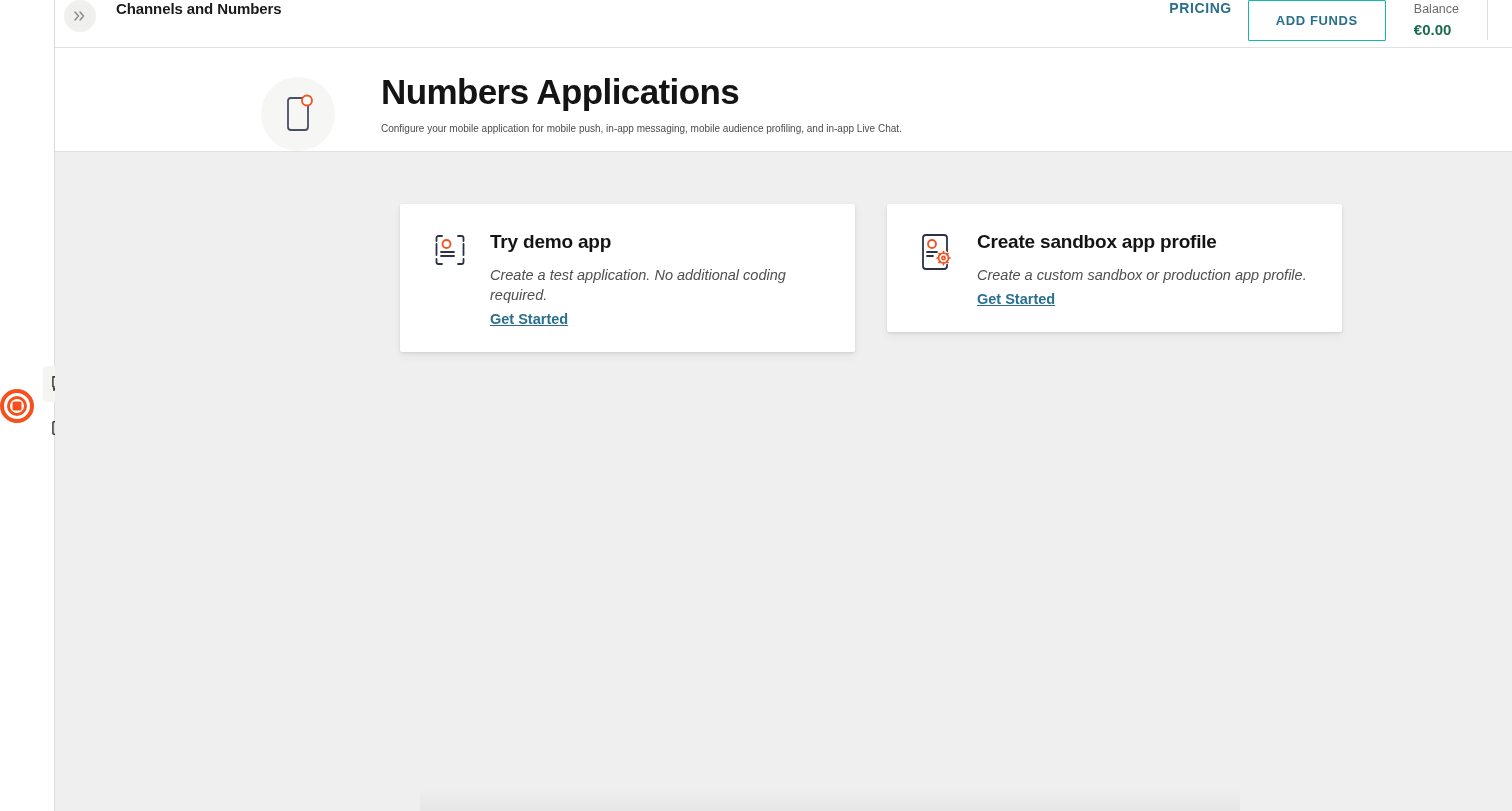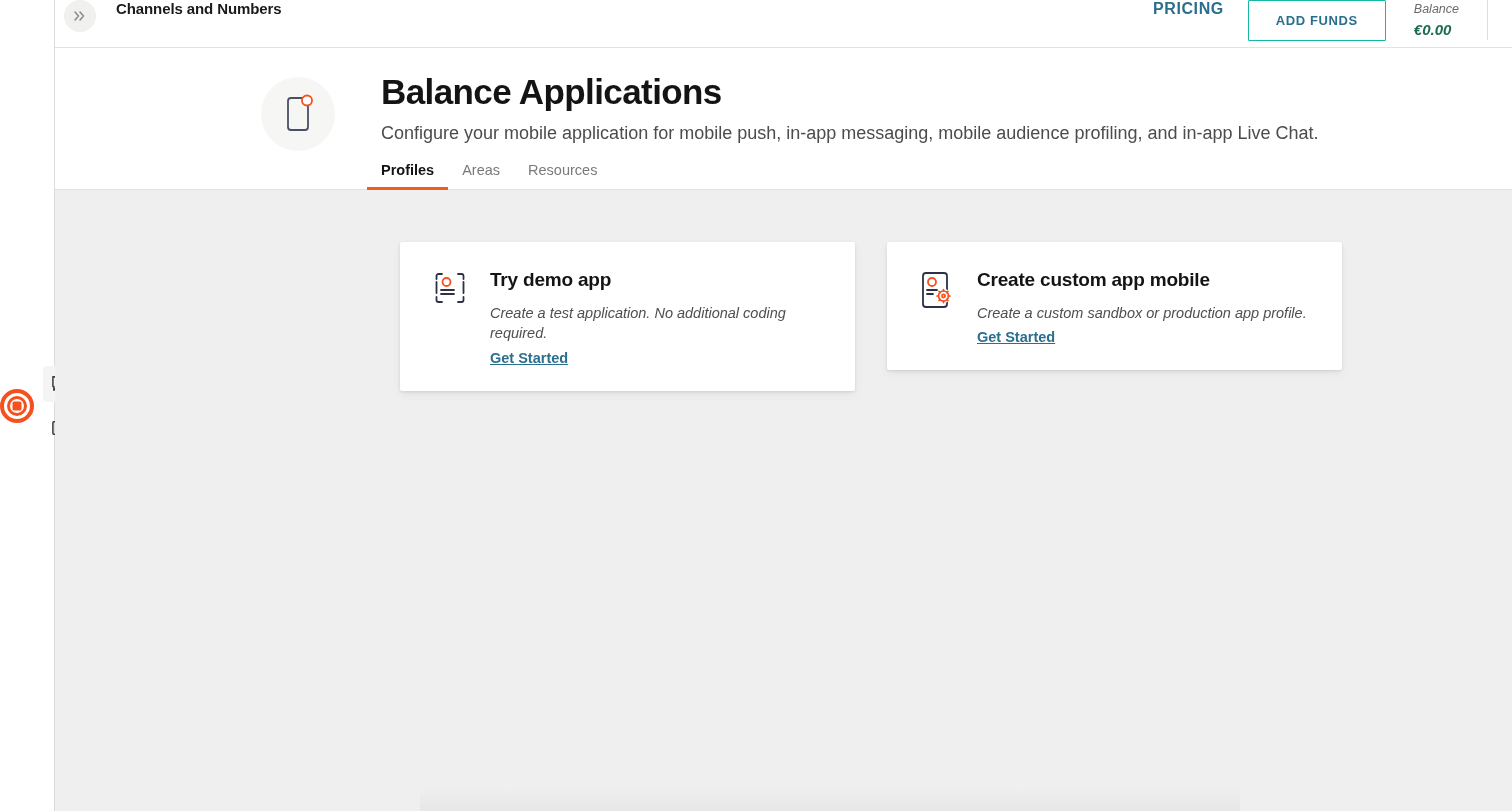--- a/index.html
+++ b/index.html
@@ -66,30 +66,30 @@
     background: #f0f0ee; color: #8a8a8a;
     display: flex; align-items: center; justify-content: center;
     margin-left: 9px; cursor: pointer; flex: none;
   }
   .crumb {
     margin-left: 20px; font-size: 15px; font-weight: bold; color: #1a1a1a;
     letter-spacing: -0.1px;
   }
   .topbar-spacer { flex: 1; }
   .pricing-link {
-    font-size: 16px; font-weight: bold; color: #2a6f8e;
-    letter-spacing: 0.6px; cursor: pointer; margin-right: 24px;
+    font-size: 14px; font-weight: bold; color: #2a6f8e;
+    letter-spacing: 0.6px; cursor: pointer; margin-right: 16px;
   }
   .add-funds {
     font-size: 13px; font-weight: bold; color: #2a6f8e;
     letter-spacing: 0.6px;
     border: 1px solid #14b8a6; background: #fff;
     padding: 12px 27px; cursor: pointer; border-radius: 1px;
   }
-  .balance { margin-left: 28px; text-align: left; font-style: italic; }
+  .balance { margin-left: 28px; text-align: left; }
   .balance-label { font-size: 12.5px; color: #6c6c6c; line-height: 1.5; }
   .balance-value { font-size: 15px; font-weight: bold; color: #1d6b4f; line-height: 1.4; }
   .topbar-divider { width: 1px; height: 40px; background: #dddddd; margin-left: 28px; }
 
   
   .page-head {
     background: #fff; flex: none;
     padding: 22px 0 0 0; position: relative;
     border-bottom: 1px solid #e2e2e2;
   }
@@ -99,21 +99,21 @@
     background: #f6f6f4; flex: none;
     display: flex; align-items: center; justify-content: center;
     margin-top: 7px;
   }
   .head-text { margin-left: 46px; padding-top: 2px; }
   .page-title {
     font-size: 35px; font-weight: bold; color: #141414;
     letter-spacing: -0.6px; line-height: 1.15;
   }
   .page-sub {
-    font-size: 18px; color: #4c4c4c; margin-top: 11px;
+    font-size: 10px; color: #4c4c4c; margin-top: 11px;
   }
   .tabs { display: flex; margin-top: 18px; }
   .tab {
     font-size: 14.5px; color: #7a7a7a; padding: 0 14px 11px 14px;
     cursor: pointer; position: relative;
   }
   .tab:first-child { margin-left: -14px; }
   .tab.active { color: #141414; font-weight: bold; }
   .tab.active::after {
     content: ""; position: absolute; left: 0; right: 0; bottom: -1px;
@@ -286,27 +286,22 @@
 
     <div class="page-head">
       <div class="head-inner">
         <div class="head-icon">
           <svg width="38" height="44" viewBox="0 0 38 44">
             <rect x="9" y="6" width="20" height="32" rx="3" fill="none" stroke="#4a4f63" stroke-width="1.8"></rect>
             <circle cx="28" cy="8.5" r="5" fill="#ffffff" stroke="#f4511e" stroke-width="1.8"></circle>
           </svg>
         </div>
         <div class="head-text">
-          <div class="page-title">Balance Applications</div>
+          <div class="page-title">Numbers Applications</div>
           <div class="page-sub">Configure your mobile application for mobile push, in-app messaging, mobile audience profiling, and in-app Live Chat.</div>
-          <div class="tabs">
-            <div class="tab active">Profiles</div>
-            <div class="tab">Areas</div>
-            <div class="tab">Resources</div>
-          </div>
         </div>
       </div>
     </div>
 
     <div class="content">
       <div class="cards">
 
         <div class="card card-1">
           <div class="card-icon">
             <svg width="36" height="44" viewBox="0 0 36 44">
@@ -331,21 +326,21 @@
               <path d="M8 20h10M8 24h6" stroke="#2c3145" stroke-width="1.8" stroke-linecap="round"></path>
               <circle cx="24.5" cy="26" r="7.2" fill="#ffffff"></circle>
               <g stroke="#f4511e" stroke-width="1.7" fill="none">
                 <circle cx="24.5" cy="26" r="5"></circle>
                 <circle cx="24.5" cy="26" r="1.6"></circle>
                 <path d="M24.5 19.5v1.6M24.5 31v1.6M18 26h1.6M29.4 26H31M20 21.5l1.2 1.2M27.8 29.3l1.2 1.2M29 21.5l-1.2 1.2M21.2 29.3L20 30.5" stroke-linecap="round"></path>
               </g>
             </svg>
           </div>
           <div class="card-body">
-            <div class="card-title">Create custom app mobile</div>
+            <div class="card-title">Create sandbox app profile</div>
             <div class="card-desc">Create a custom sandbox or production app profile.</div>
             <div class="card-link">Get Started</div>
           </div>
         </div>
 
       </div>
 
       <div class="bottom-panel"></div>
     </div>
   </div>

